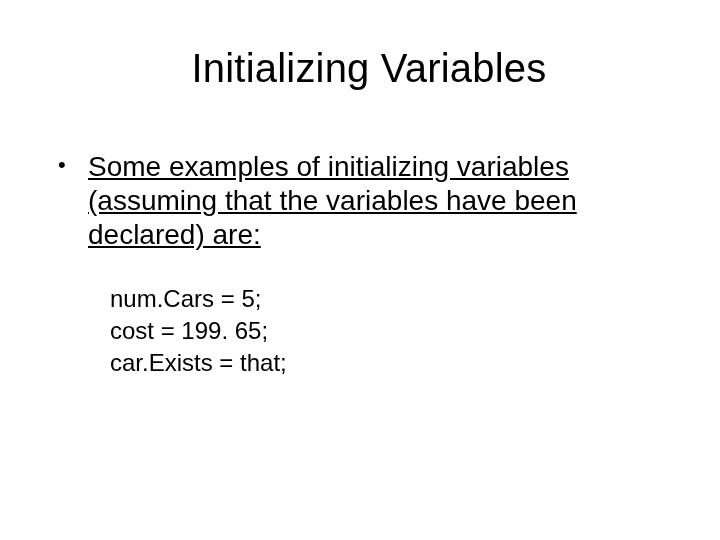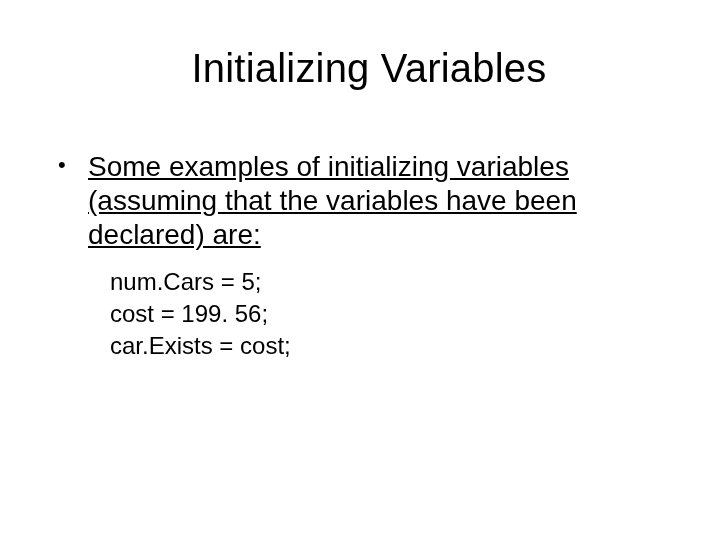--- a/index.html
+++ b/index.html
@@ -44,21 +44,21 @@
     flex: 0 0 30px;
     text-align: left;
     padding-top: 2px;
     font-size: 22px;
   }
   .bullet-text {
     flex: 1;
     text-decoration: underline;
   }
   .sub-block {
-    margin-top: 14px;
+    margin-top: 31px;
     margin-left: 52px;
     font-size: 24px;
     line-height: 1.32;
   }
   .code-line {
     display: block;
   }
 </style>
 </head>
 <body>
@@ -69,19 +69,19 @@
 
   <div class="body">
 
     <div class="bullet-row">
       <div class="bullet-dot">•</div>
       <div class="bullet-text">Some examples of initializing variables (assuming that the variables have been declared) are:</div>
     </div>
 
     <div class="sub-block">
       <span class="code-line">num.Cars = 5;</span>
-      <span class="code-line">cost = 199. 56;</span>
-      <span class="code-line">car.Exists = cost;</span>
+      <span class="code-line">cost = 199. 65;</span>
+      <span class="code-line">car.Exists = that;</span>
     </div>
 
   </div>
 
 </div>
 
 </body></html>

